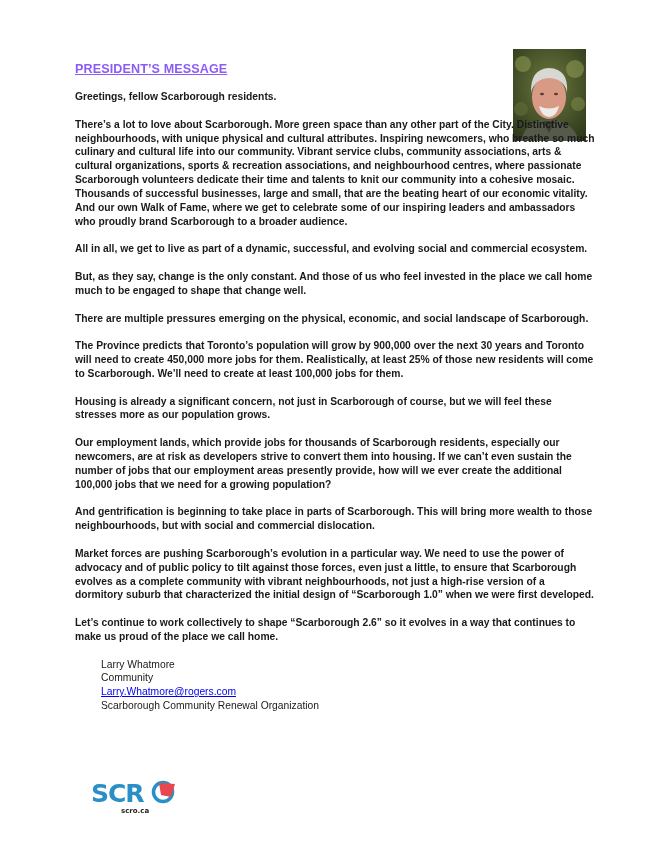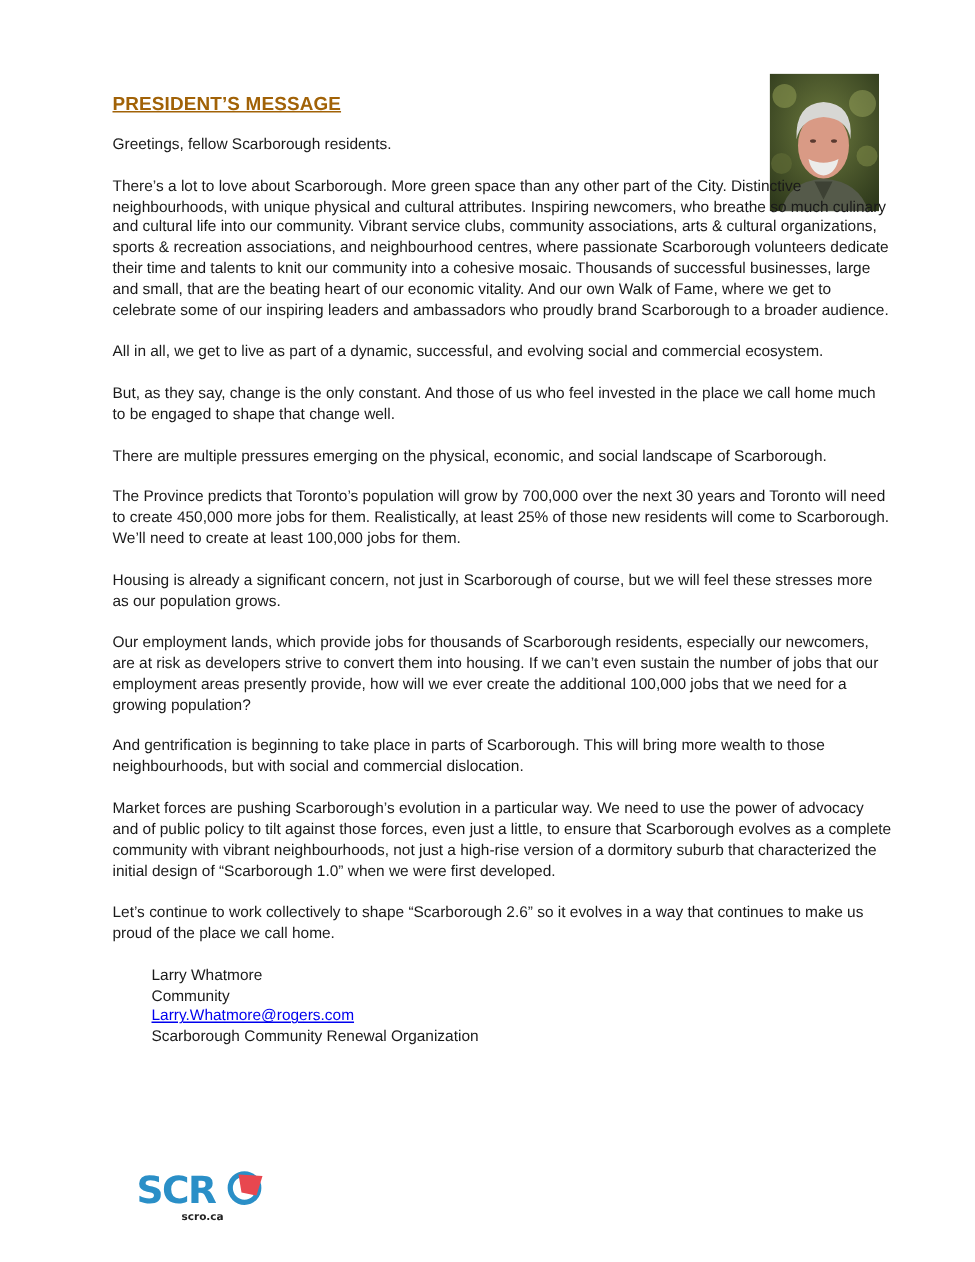--- a/index.html
+++ b/index.html
@@ -1,22 +1,22 @@
 <!DOCTYPE html>
 <html><head>
   <meta charset="utf-8">
   <style>
     html, body { margin: 0; padding: 0; background: #ffffff; }
     body { width: 650px; height: 841px; position: relative; overflow: hidden;
       font-family: "Liberation Sans", sans-serif; color: #1a1a1a; }
     .title { position: absolute; left: 75px; top: 62px; font-size: 12.6px; font-weight: bold;
-      color: #a16207; text-decoration: underline; letter-spacing: 0.1px; margin: 0; }
+      color: #8b5cf6; text-decoration: underline; letter-spacing: 0.1px; margin: 0; }
     .photo { position: absolute; left: 513px; top: 49px; width: 73px; height: 92px; overflow: hidden; }
     .body-text { position: absolute; left: 75px; top: 90px; width: 520px; font-size: 10.3px; line-height: 13.85px; }
-    .body-text p { margin: 0 0 13.85px 0; }
+    .body-text p { margin: 0 0 13.85px 0; font-weight: bold; }
     .sig { margin: 0; }
     .sig div { height: 13.85px; padding-left: 26px; }
     .email { color: #0000ee; text-decoration: underline; cursor: pointer; }
     .logo { position: absolute; left: 75px; top: 779px; width: 90px; height: 36px; margin-left: 16px; }
   </style>
 </head>
 <body>
 
 <h1 class="title">PRESIDENT’S MESSAGE</h1>
 
@@ -42,21 +42,21 @@
     <ellipse cx="43" cy="45" rx="2" ry="1.2" fill="#5a3a30"></ellipse>
   </svg>
 </div>
 
 <div class="body-text">
   <p>Greetings, fellow Scarborough residents.</p>
   <p style="text-indent:0;">There’s a lot to love about Scarborough.  More green space than any other part of the City. Distinctive neighbourhoods, with unique physical and cultural attributes.  Inspiring newcomers, who breathe so much culinary and cultural life into our community.  Vibrant service clubs, community associations, arts &amp; cultural organizations, sports &amp; recreation associations, and neighbourhood centres, where passionate Scarborough volunteers dedicate their time and talents to knit our community into a cohesive mosaic.  Thousands of successful businesses, large and small, that are the beating heart of our economic vitality.  And our own Walk of Fame, where we get to celebrate some of our inspiring leaders and ambassadors who proudly brand Scarborough to a broader audience.</p>
   <p>All in all, we get to live as part of a dynamic, successful, and evolving social and commercial ecosystem.</p>
   <p>But, as they say, change is the only constant.  And those of us who feel invested in the place we call home much to be engaged to shape that change well.</p>
   <p>There are multiple pressures emerging on the physical, economic, and social landscape of Scarborough.</p>
-  <p>The Province predicts that Toronto’s population will grow by 700,000 over the next 30 years and Toronto will need to create 450,000 more jobs for them.  Realistically, at least 25% of those new residents will come to Scarborough.  We’ll need to create at least 100,000 jobs for them.</p>
+  <p>The Province predicts that Toronto’s population will grow by 900,000 over the next 30 years and Toronto will need to create 450,000 more jobs for them.  Realistically, at least 25% of those new residents will come to Scarborough.  We’ll need to create at least 100,000 jobs for them.</p>
   <p>Housing is already a significant concern, not just in Scarborough of course, but we will feel these stresses more as our population grows.</p>
   <p>Our employment lands, which provide jobs for thousands of Scarborough residents, especially our newcomers, are at risk as developers strive to convert them into housing.  If we can’t even sustain the number of jobs that our employment areas presently provide, how will we ever create the additional 100,000 jobs that we need for a growing population?</p>
   <p>And gentrification is beginning to take place in parts of Scarborough.  This will bring more wealth to those neighbourhoods, but with social and commercial dislocation.</p>
   <p>Market forces are pushing Scarborough’s evolution in a particular way.  We need to use the power of advocacy and of public policy to tilt against those forces, even just a little, to ensure that Scarborough evolves as a complete community with vibrant neighbourhoods, not just a high-rise version of a dormitory suburb that characterized the initial design of “Scarborough 1.0” when we were first developed.</p>
   <p>Let’s continue to work collectively to shape “Scarborough 2.6” so it evolves in a way that continues to make us proud of the place we call home.</p>
   <div class="sig">
     <div>Larry Whatmore</div>
     <div>Community</div>
     <div><a class="email">Larry.Whatmore@rogers.com</a></div>
     <div>Scarborough Community Renewal Organization</div>

